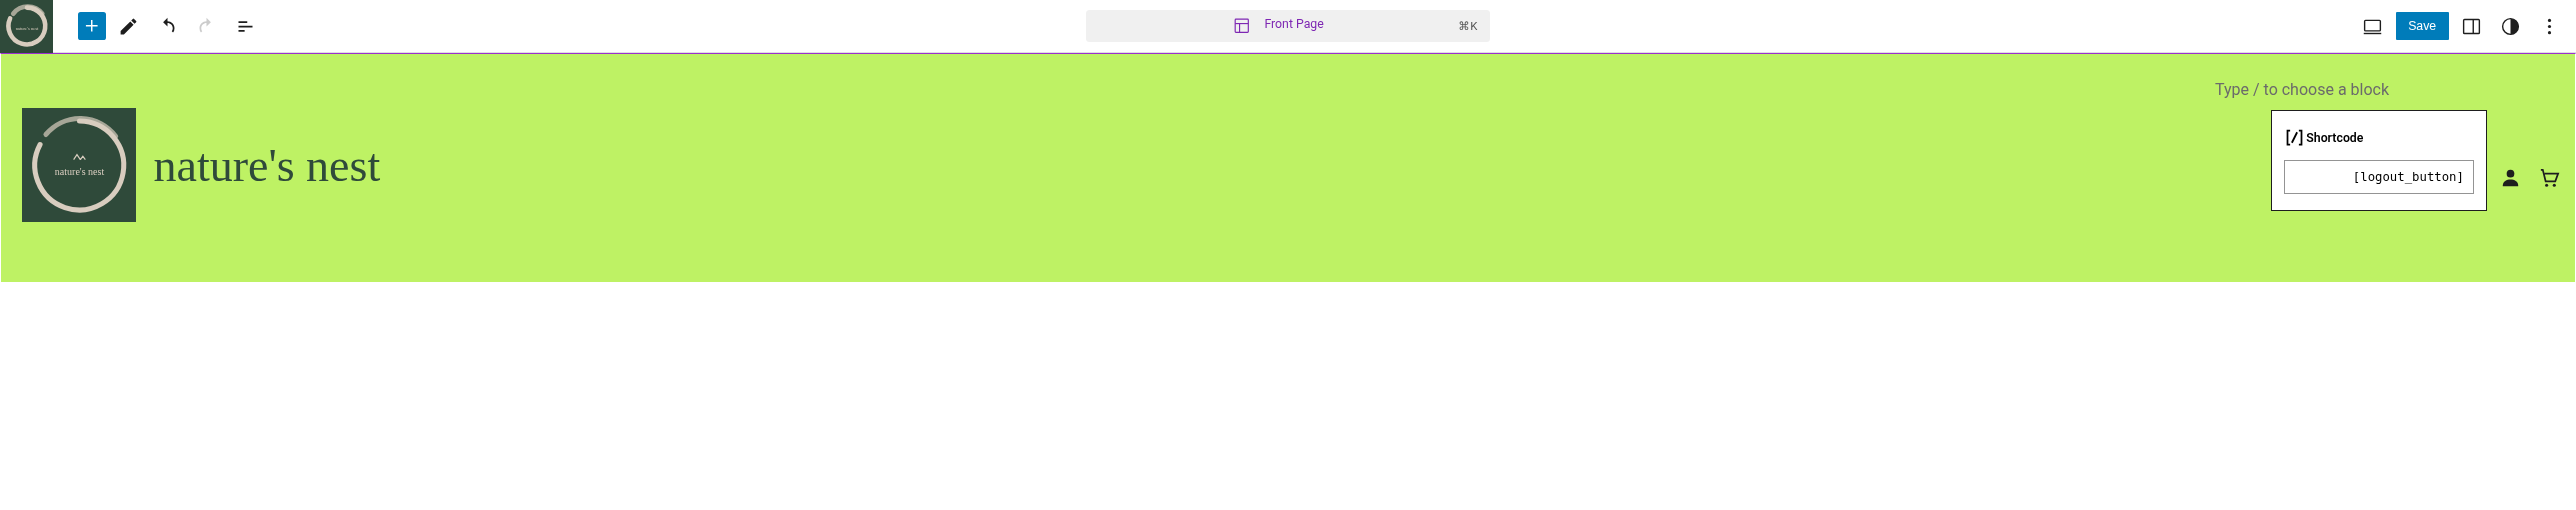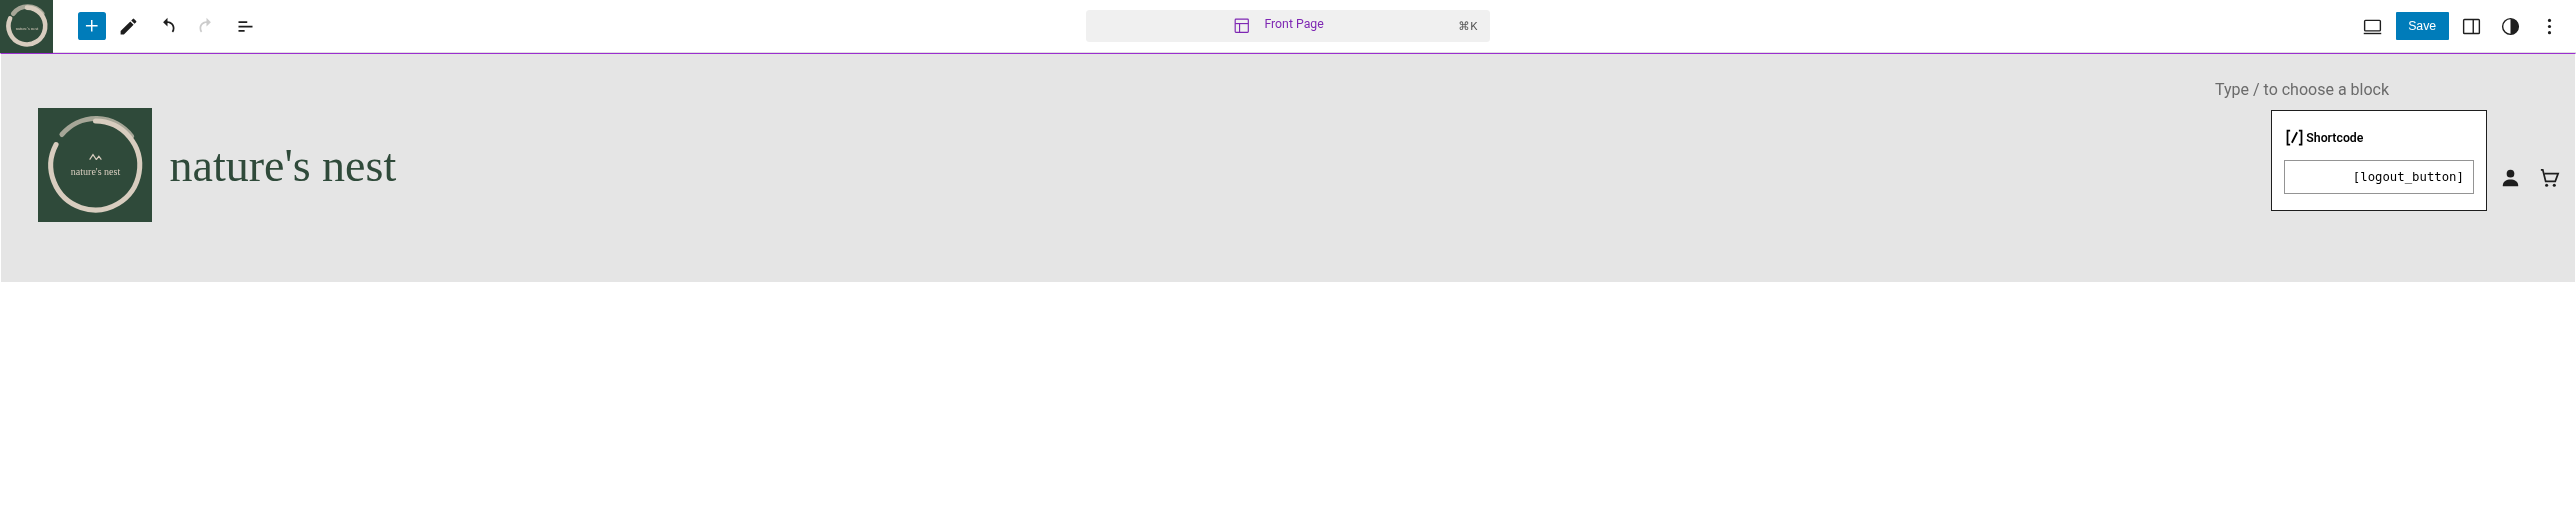--- a/index.html
+++ b/index.html
@@ -98,23 +98,23 @@
     padding: 7px 12.3px;
     font-size: 12.3px;
     cursor: pointer;
   }
   
   .canvas-wrap {
     border: 1.8px solid transparent;
     border-top: 1.8px solid #9b2fd0;
   }
   .canvas {
-    background: #e5e5e5;
+    background: #bef264;
     min-height: 228px;
-    padding: 28px 21px 53px 37px;
+    padding: 28px 21px 53px 21px;
     position: relative;
   }
   .header-row {
     display: flex;
     align-items: center;
     gap: 17.5px;
     padding-top: 26px;
   }
   .site-logo-large {
     width: 114px;

